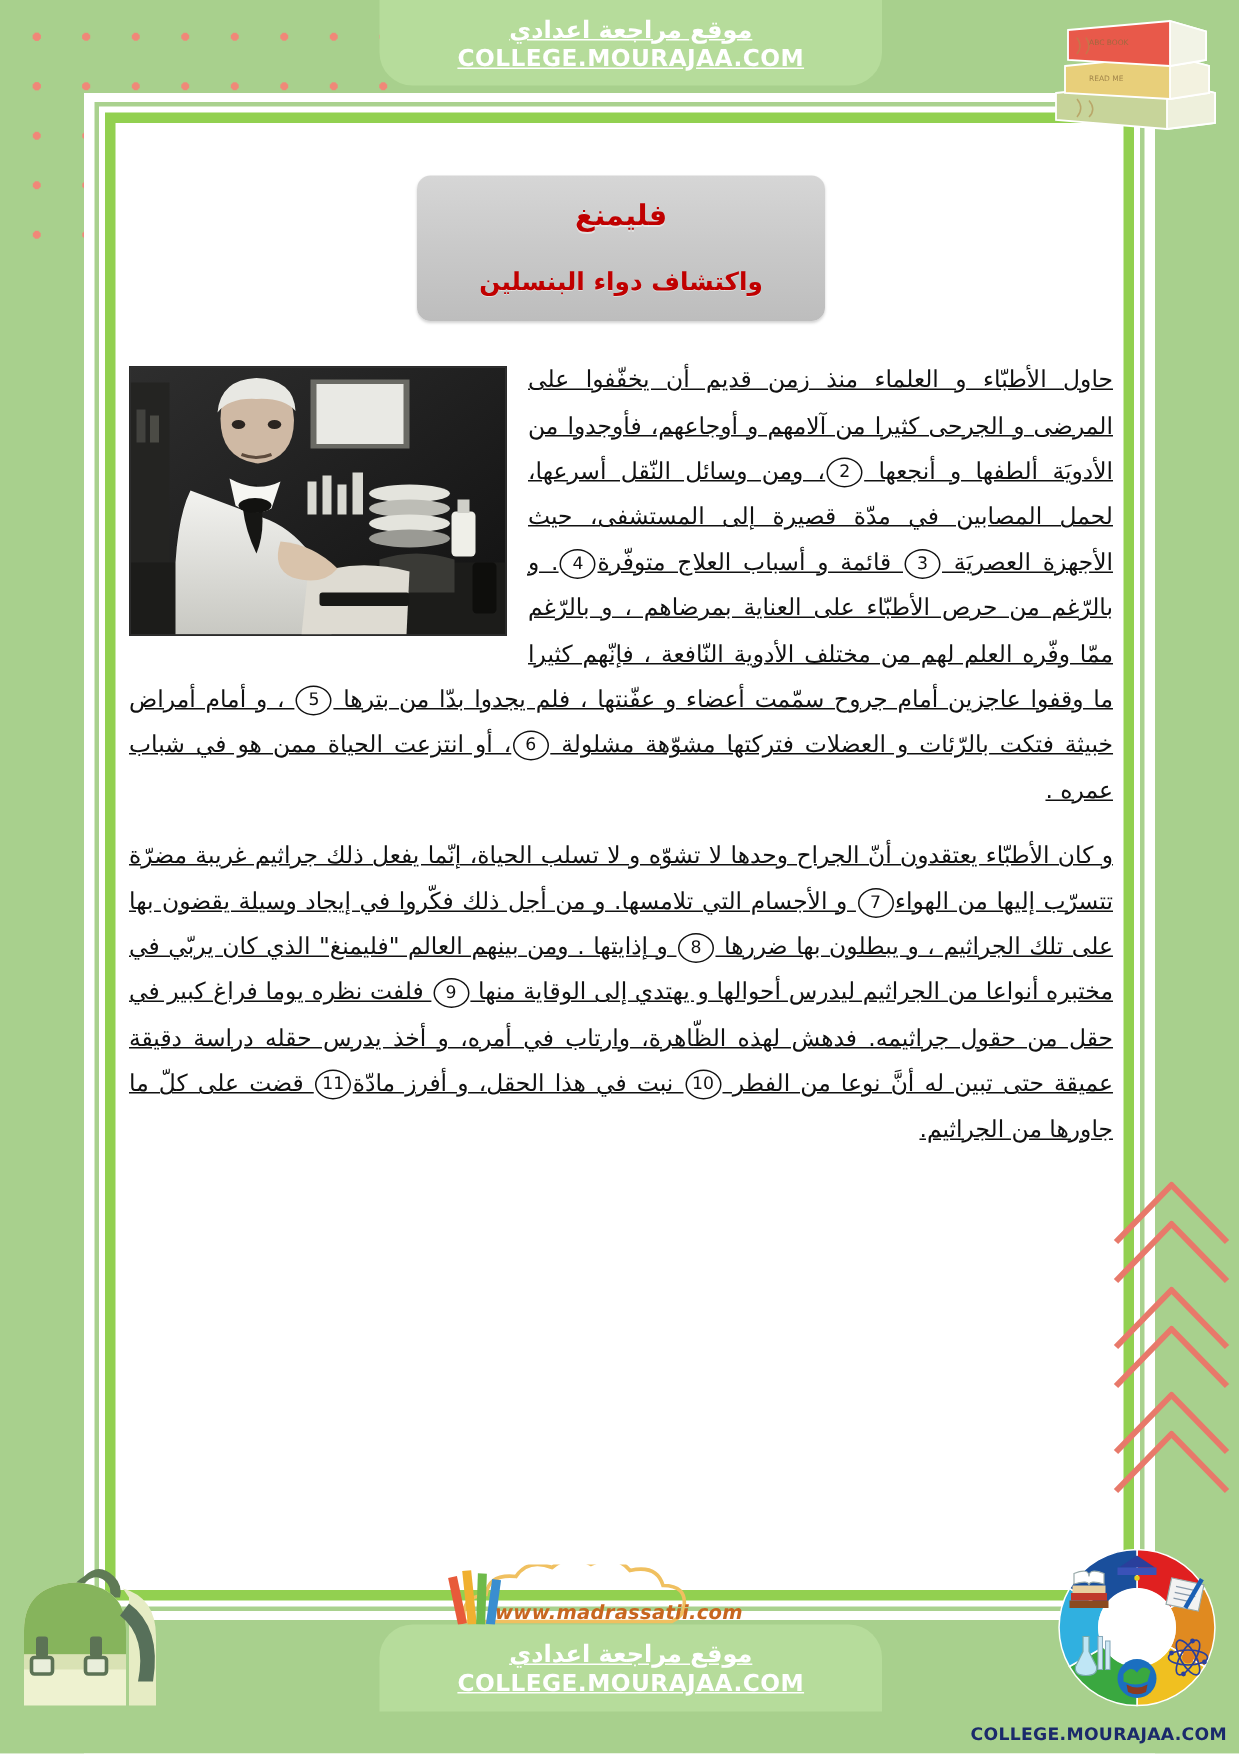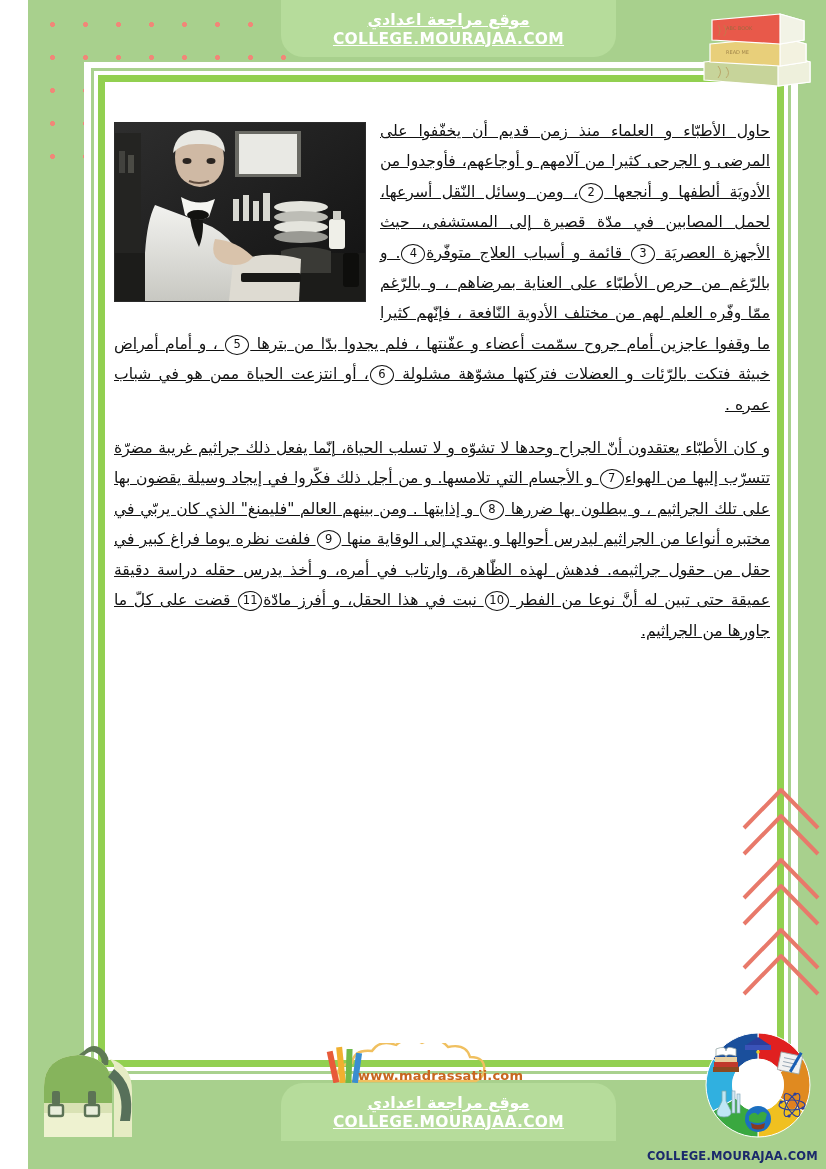--- a/index.html
+++ b/index.html
@@ -13,21 +13,20 @@
     background: #ffffff;
     font-family: "DejaVu Sans", "Liberation Sans", sans-serif;
     position: relative;
   }
 
   
   #page {
     position: absolute;
     inset: 0;
     background: #ffffff;
-    margin-left: 28px;
   }
 
   
   .band {
     position: absolute;
     background: #a8d08d;
   }
   .band-left   { left: 0;   top: 0; width: 56px;  height: 1169px; }
   .band-right  { right: 0;  top: 0; width: 56px;  height: 1169px; }
   .band-top    { left: 0;   top: 0; width: 826px; height: 66px; }
@@ -166,20 +165,21 @@
     font-family: "DejaVu Sans", "Liberation Sans", sans-serif;
   }
 
   .madrassatii {
     position: absolute;
     left: 330px; bottom: 86px;
     font-size: 13px;
     font-weight: bold;
     color: #c8661f;
     letter-spacing: 0.2px;
+    font-style: italic;
   }
   .cloud-deco {
     position: absolute;
     left: 300px; bottom: 84px;
     width: 240px; height: 42px;
   }
   .pencils-deco {
     position: absolute;
     left: 296px; bottom: 84px;
     width: 48px; height: 44px;
@@ -321,20 +321,24 @@
         <path d="M8 48 L45 10 L82 48" transform="translate(0,70)"></path>
         <path d="M8 48 L45 10 L82 48" transform="translate(0,96)"></path>
         <path d="M8 48 L45 10 L82 48" transform="translate(0,140)"></path>
         <path d="M8 48 L45 10 L82 48" transform="translate(0,166)"></path>
       </g>
     </svg>
   </div>
 
   <div class="content">
 
+    <div class="title-box">
+      <div class="title-main">فليمنغ</div>
+      <div class="title-sub">واكتشاف دواء البنسلين</div>
+    </div>
 
     <div class="body-text clearfix">
       <div class="photo">
         <svg viewBox="0 0 250 178" width="250" height="178" preserveAspectRatio="none">
           <defs>
             <linearGradient id="bg" x1="0" y1="0" x2="1" y2="1">
               <stop offset="0%" stop-color="#2e2e2e"></stop>
               <stop offset="100%" stop-color="#111111"></stop>
             </linearGradient>
             <linearGradient id="coat" x1="0" y1="0" x2="0" y2="1">

